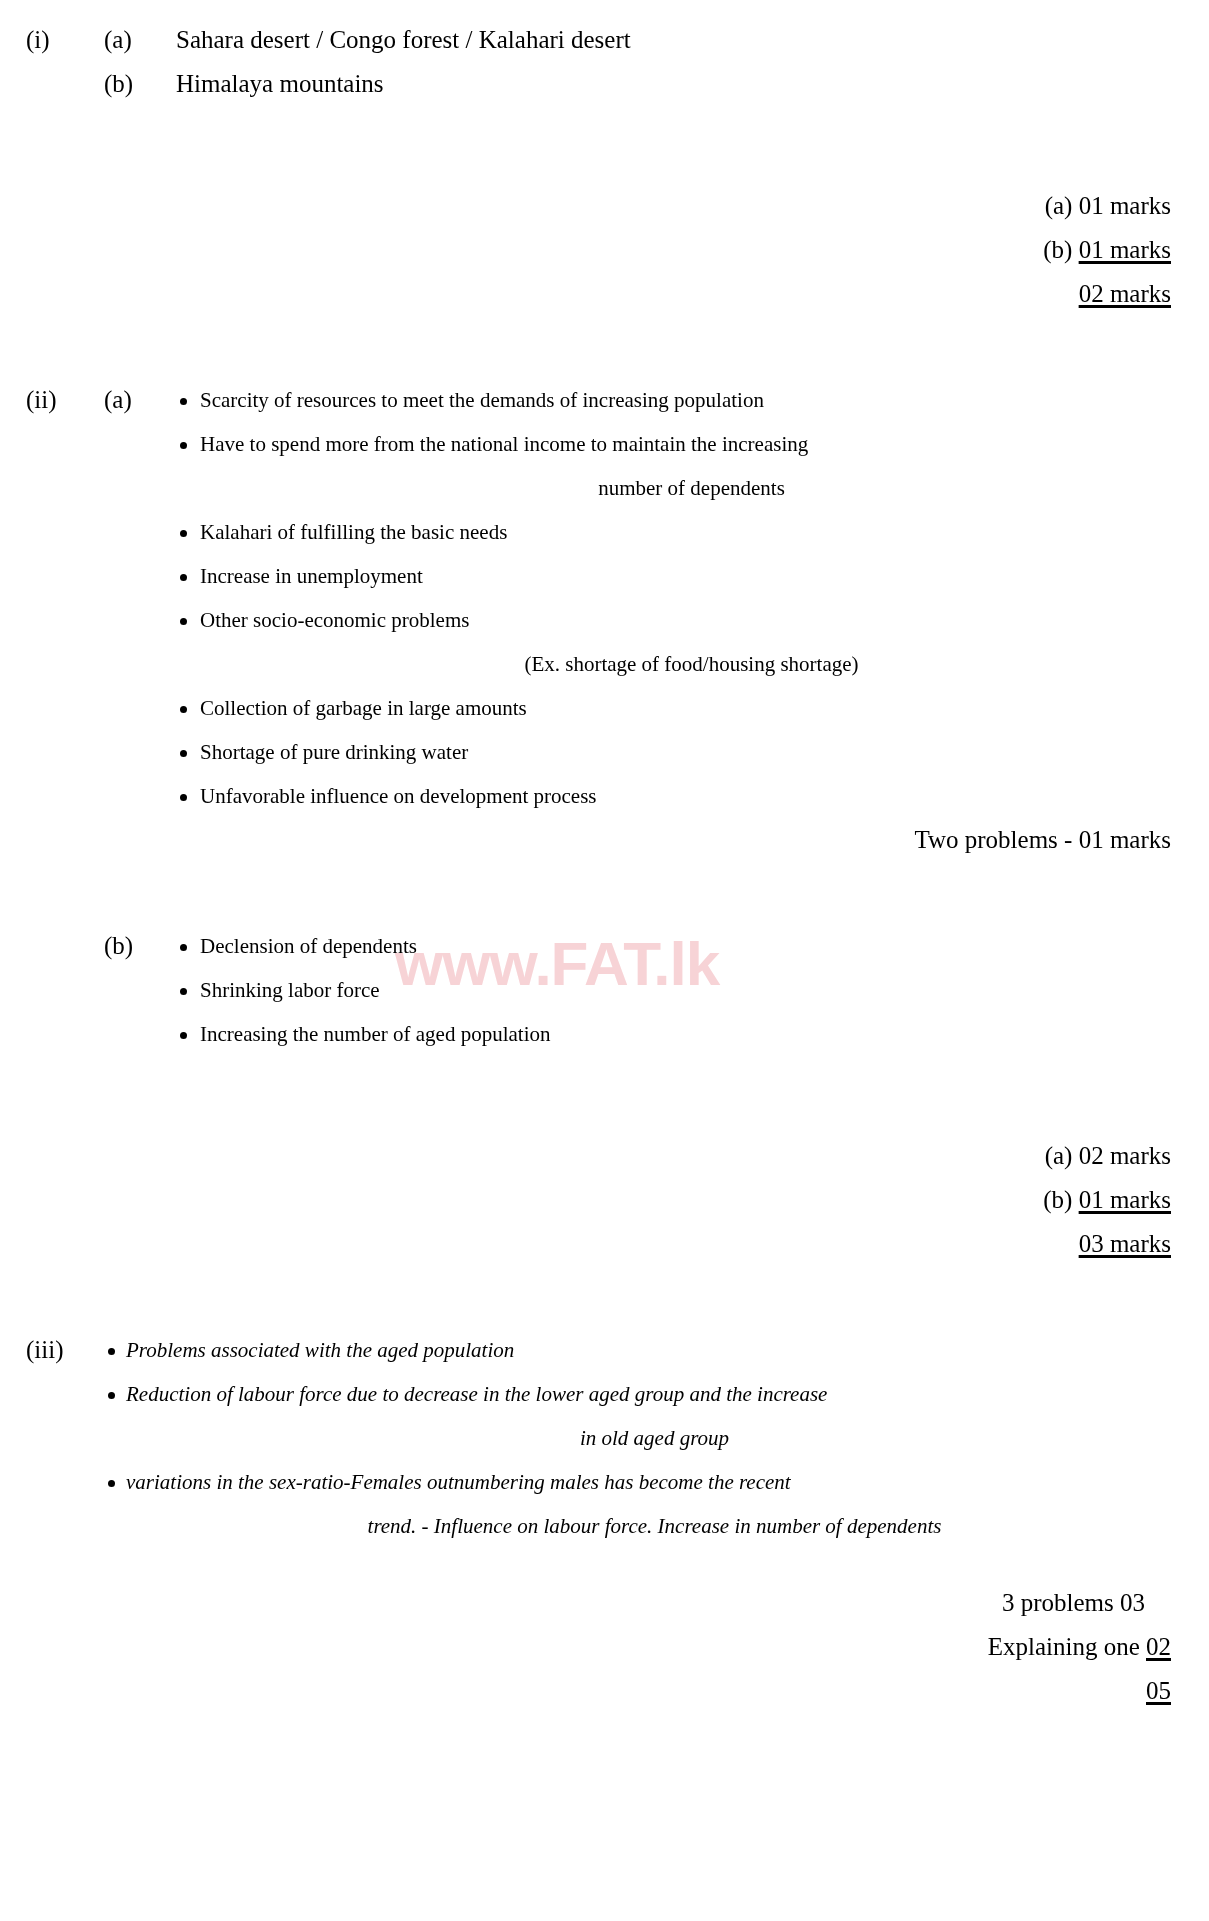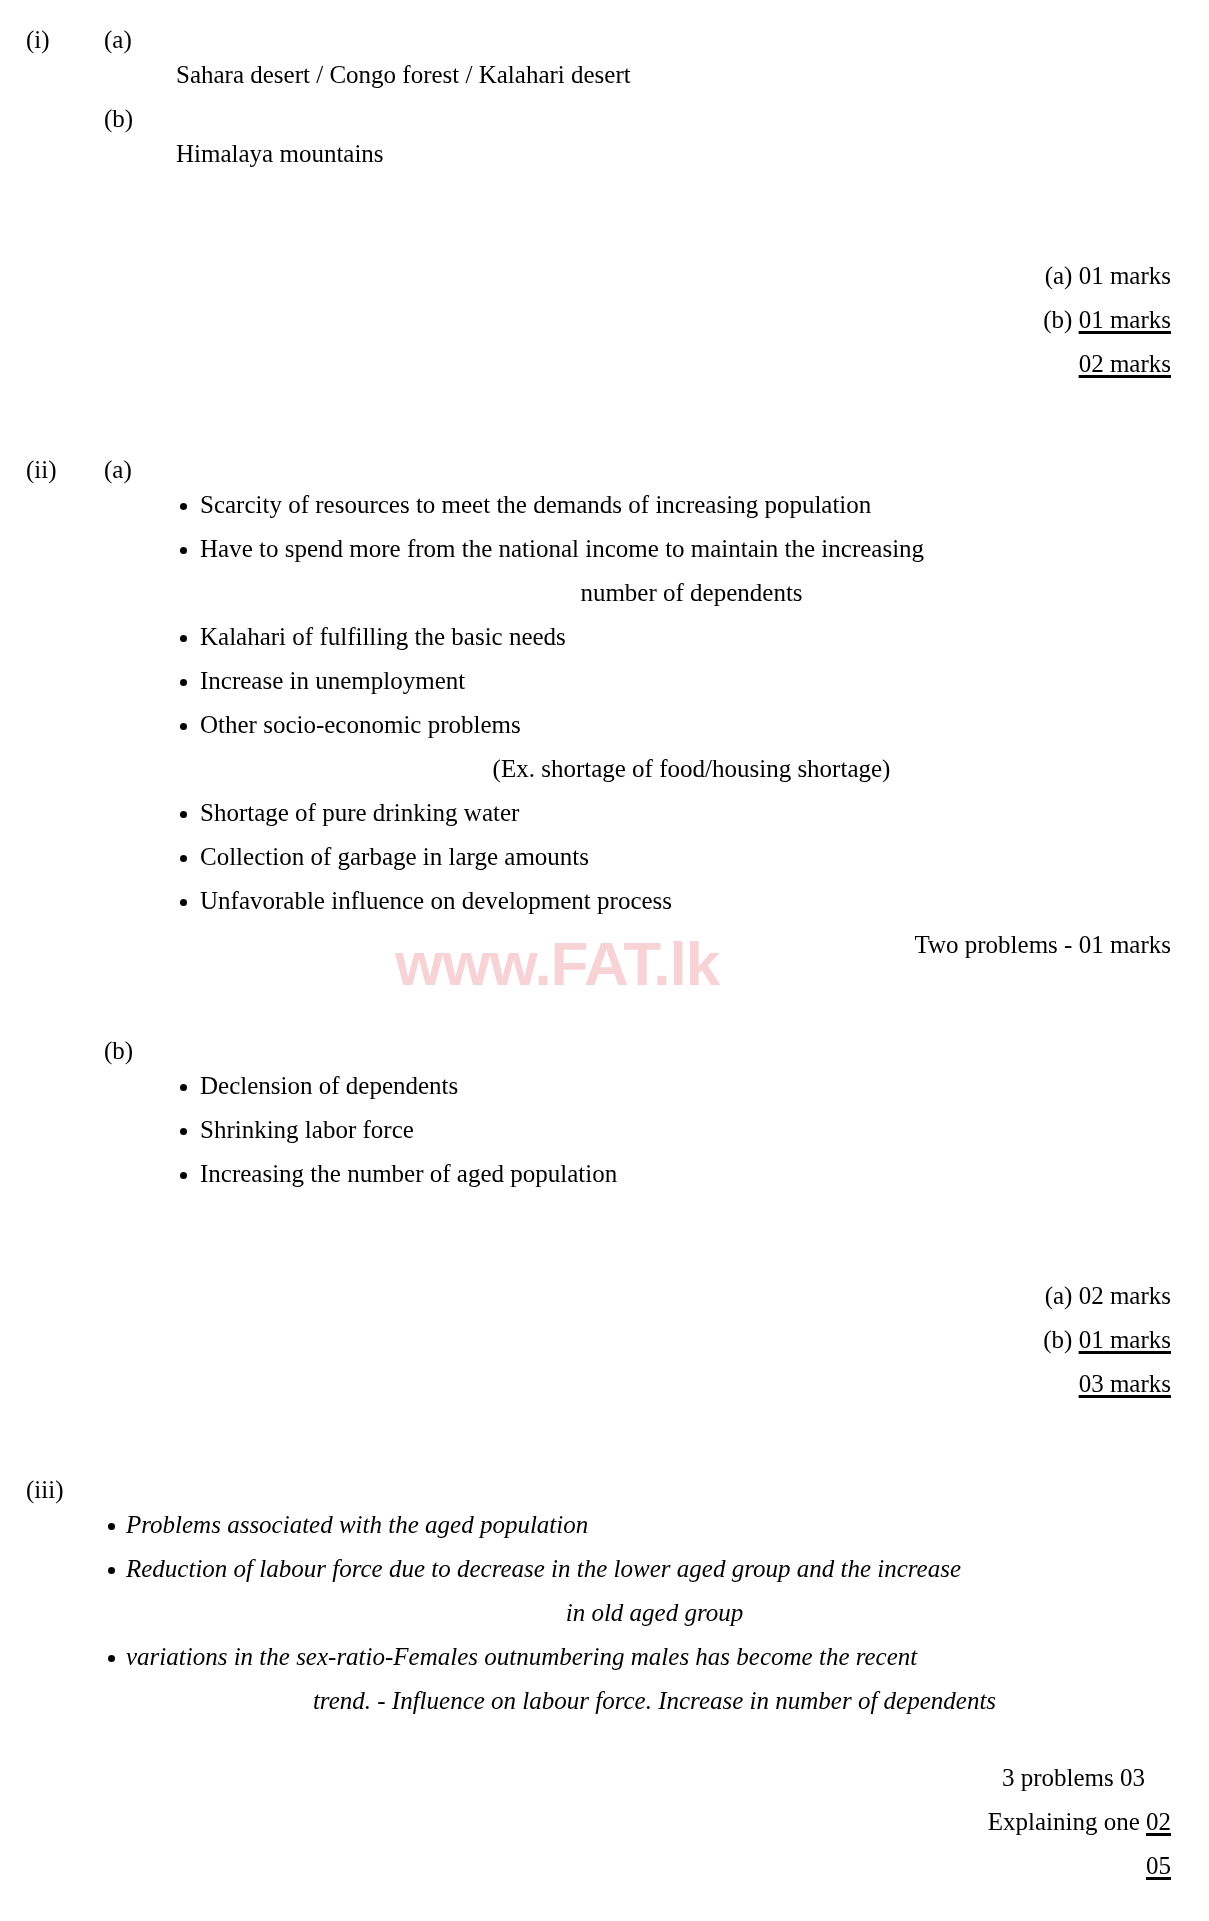--- a/index.html
+++ b/index.html
@@ -55,33 +55,32 @@
   .col-alpha {
     width: 72px;
     flex: 0 0 72px;
     font-size: 25px;
     line-height: 44px;
   }
   .col-body {
     flex: 1 1 auto;
     font-size: 25px;
     line-height: 44px;
-    margin-top: 35px;
   }
 
   
   ul.bullets {
     list-style: none;
     margin: 0;
     padding: 0;
   }
   ul.bullets > li {
     position: relative;
     padding-left: 24px;
-    font-size: 25px;
+    font-size: 21px;
     line-height: 44px;
     margin-bottom: 0px;
   }
   ul.bullets > li::before {
     content: "";
     position: absolute;
     left: 4px;
     top: 20px;
     width: 7px;
     height: 7px;
@@ -167,22 +166,22 @@
       <div class="col-alpha">(a)</div>
       <div class="col-body">
         <ul class="bullets">
           <li><span>Scarcity of resources to meet the demands of increasing population</span></li>
           <li><span>Have to spend more from the national income to maintain the increasing</span></li>
           <li class="nobullet"><span>number of dependents</span></li>
           <li><span>Kalahari of fulfilling the basic needs</span></li>
           <li><span>Increase in unemployment</span></li>
           <li><span>Other socio-economic problems</span></li>
           <li class="nobullet"><span>(Ex. shortage of food/housing shortage)</span></li>
+          <li><span>Collection of garbage in large amounts</span></li>
           <li><span>Shortage of pure drinking water</span></li>
-          <li><span>Collection of garbage in large amounts</span></li>
           <li><span>Unfavorable influence on development process</span></li>
         </ul>
       </div>
     </div>
 
     <div class="marks-block pad-r-12">
       <span class="marks-line">Two problems - 01 marks</span>
     </div>
 
     <div class="spacer-lg"></div>

